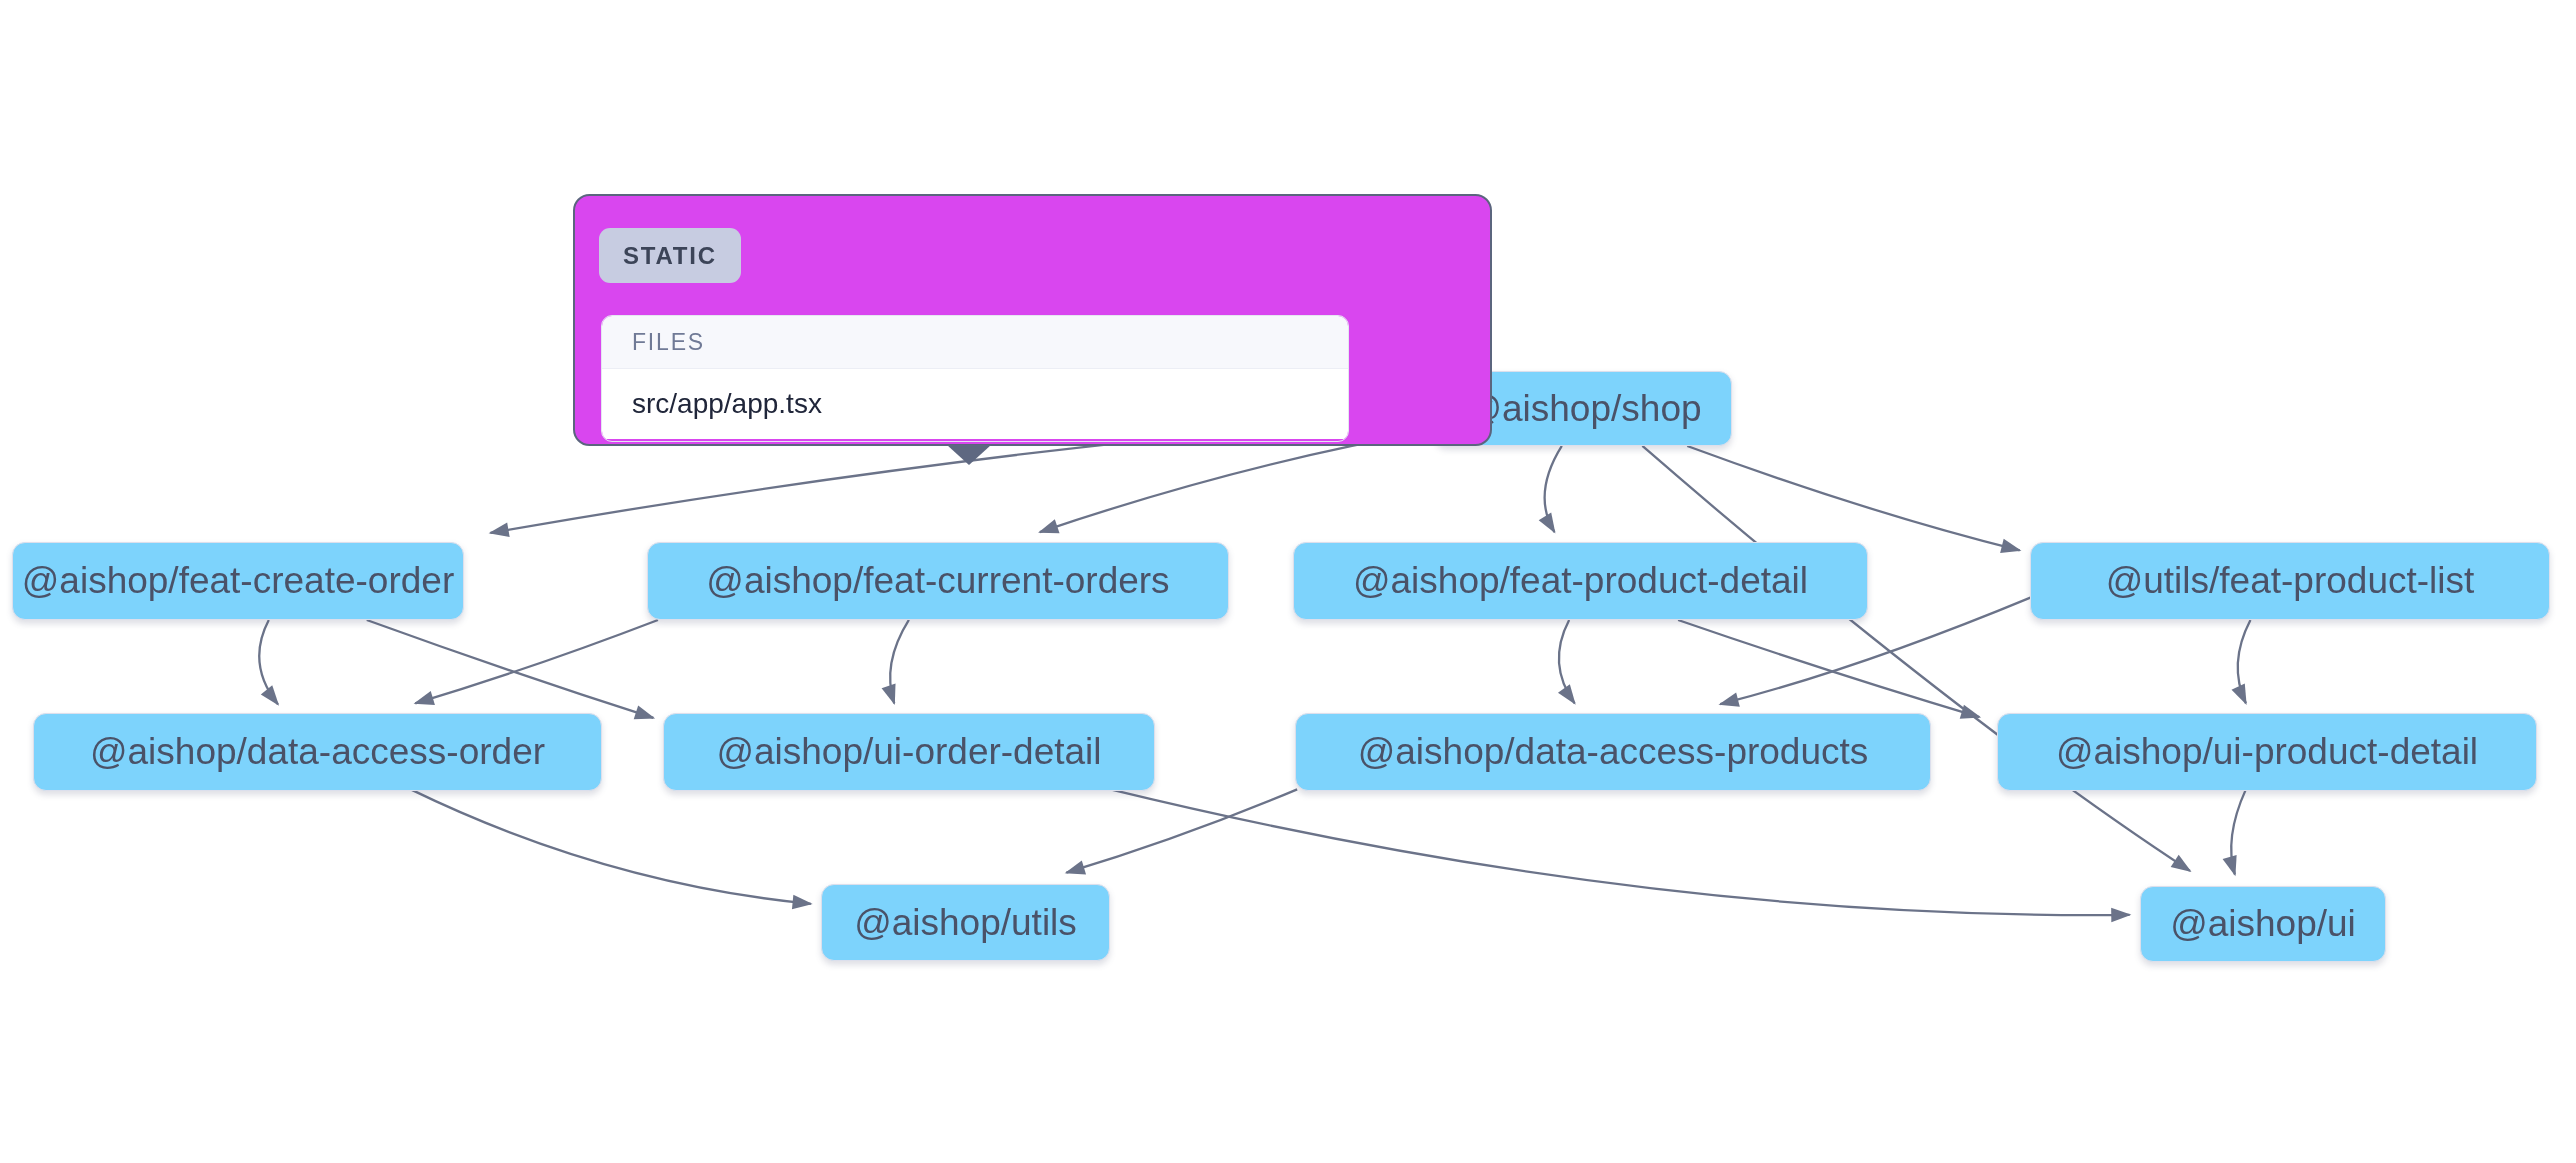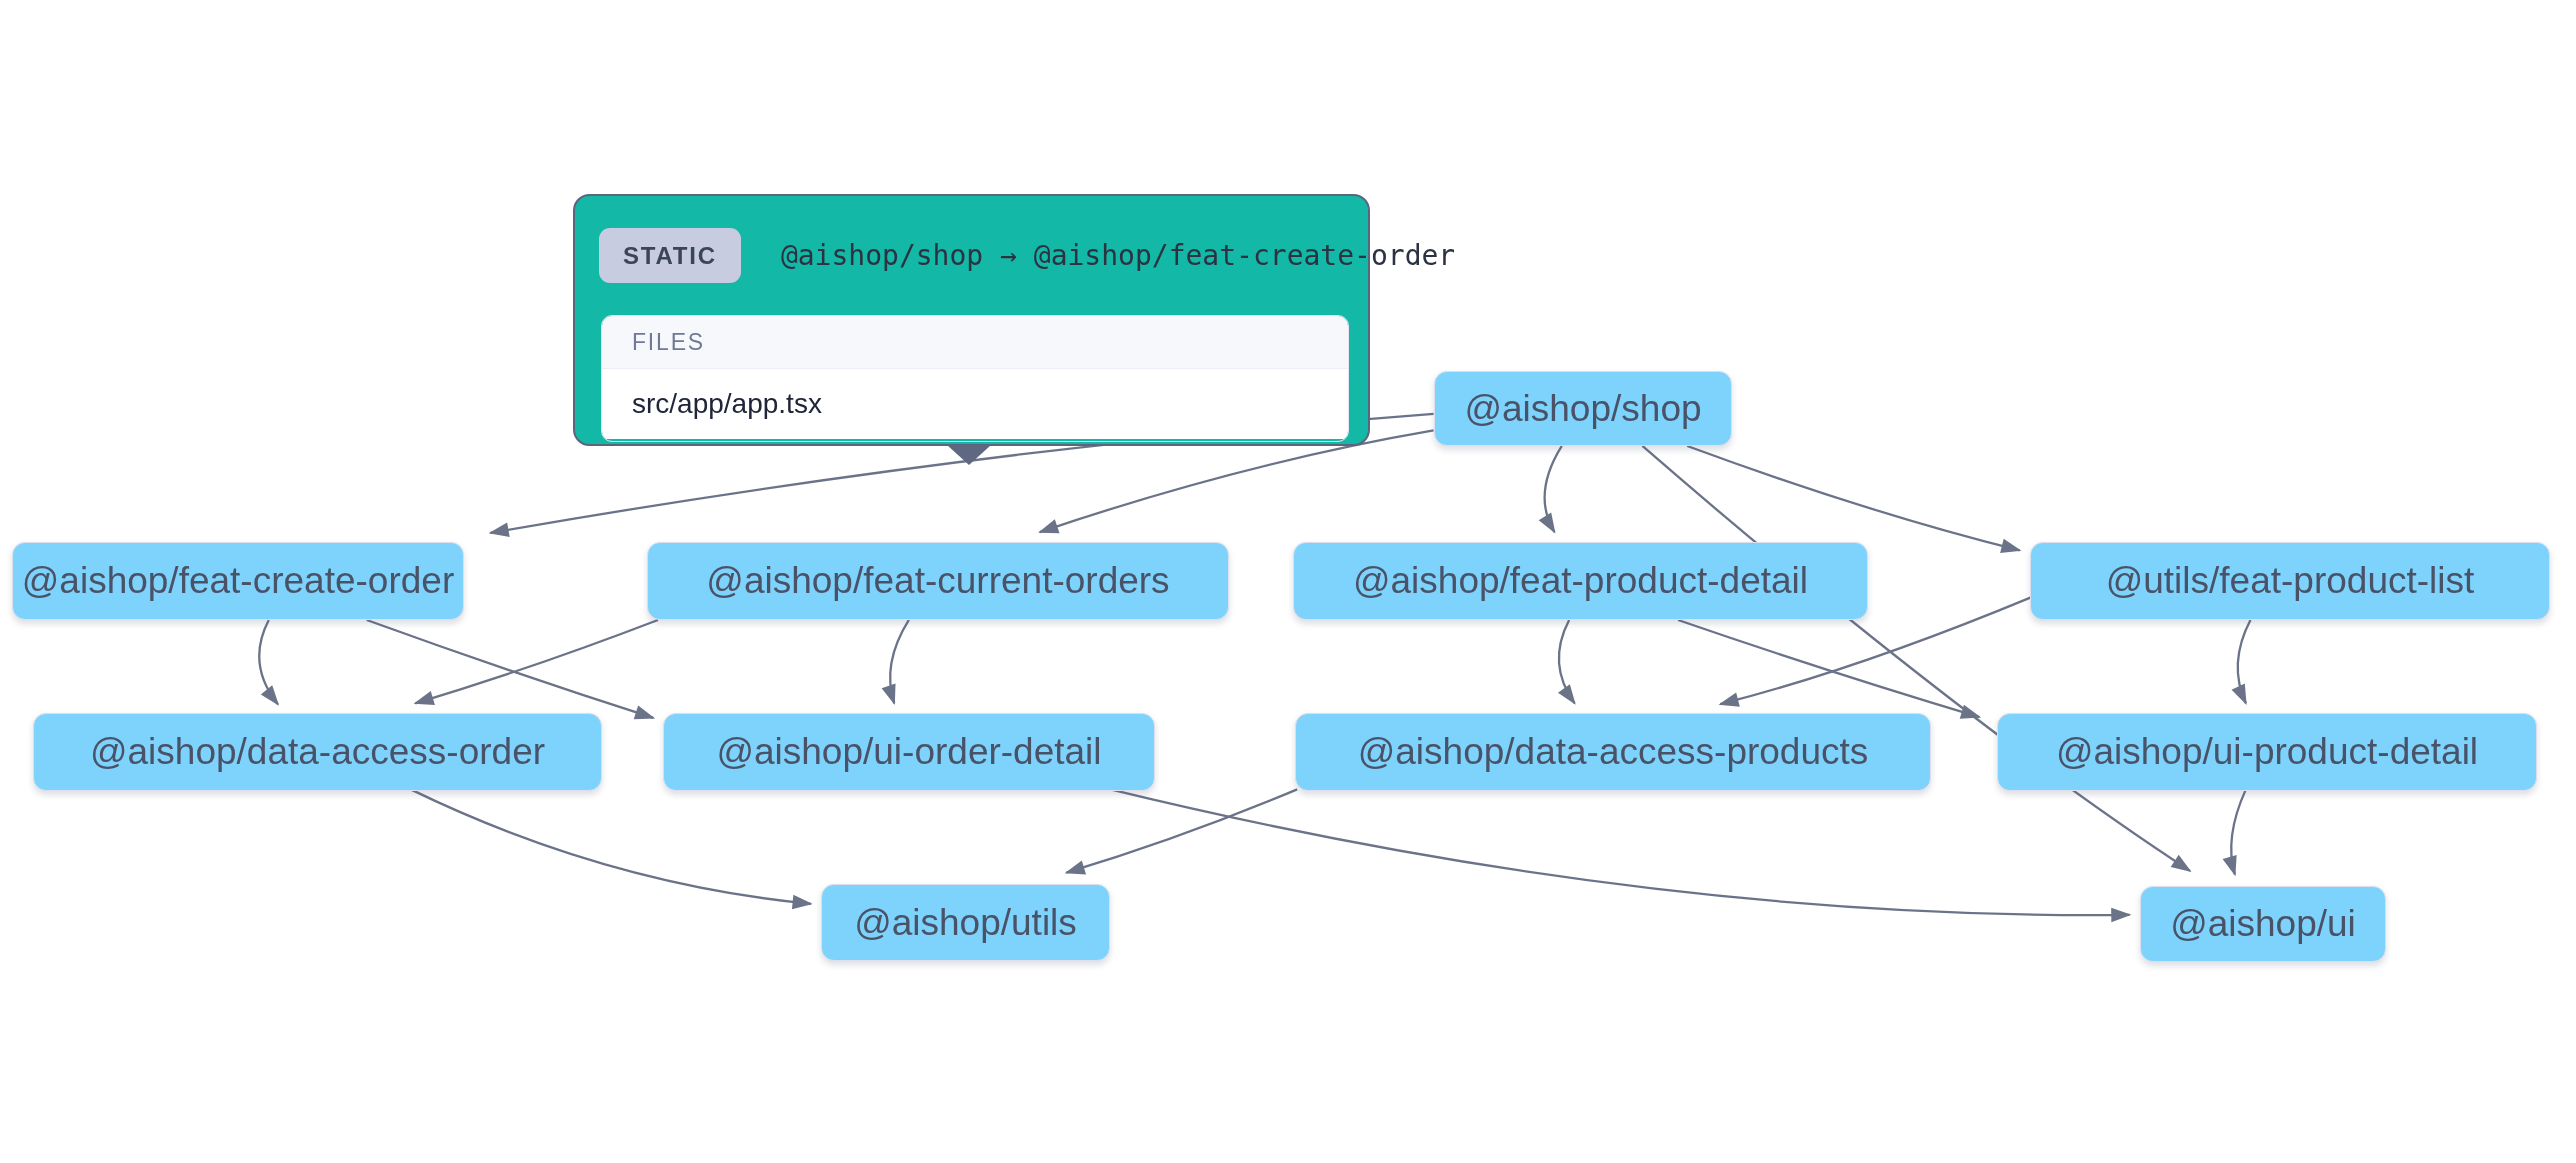--- a/index.html
+++ b/index.html
@@ -17,22 +17,22 @@
     border:1.8px solid #dcdfec;
     border-radius:13px;
     box-shadow:0 3.7px 6.4px rgba(70,80,110,0.18);
     color:#4a5268;
     font-size:37px;
     white-space:nowrap;
     cursor:pointer;
     box-sizing:border-box;
   }
   #tooltip{
-    position:absolute;left:573px;top:194px;width:797px;height:252px;
-    background:#14b8a6;
+    position:absolute;left:573px;top:194px;width:919px;height:252px;
+    background:#d946ef;
     border:2.7px solid #5b657e;
     border-radius:16.5px;
     z-index:3;
     box-sizing:border-box;
   }
   #tooltip-caret{
     position:absolute;left:947px;top:445px;width:0;height:0;z-index:4;
     border-left:22px solid transparent;
     border-right:22px solid transparent;
     border-top:20px solid #5e6881;
@@ -130,21 +130,20 @@
       <span>@aishop/utils</span>
     </div>
     <div class="node" style="left: 2140px; top: 886px; width: 246px; height: 76px;">
       <span>@aishop/ui</span>
     </div>
   </div>
 
 <div id="tooltip">
   <div class="tooltip-row1">
     <div class="badge">STATIC</div>
-    <div class="relation">@aishop/shop → @aishop/feat-create-order</div>
   </div>
   <div class="files-box">
     <div class="files-header">FILES</div>
     <div class="files-row">src/app/app.tsx</div>
   </div>
 </div>
 <div id="tooltip-caret"></div>
 
 
 </body></html>

